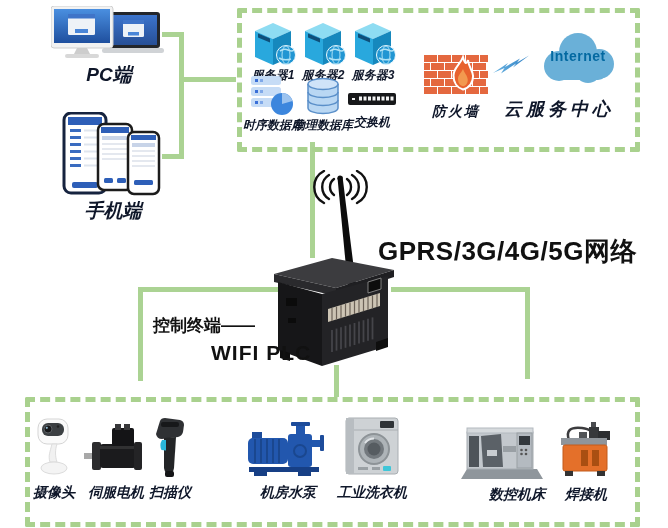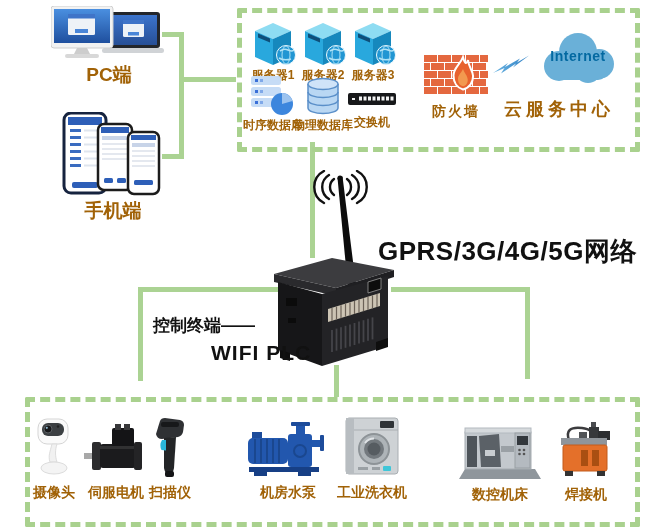--- a/index.html
+++ b/index.html
@@ -4,21 +4,21 @@
 <style>
   html,body{margin:0;padding:0;background:#fff;}
   .canvas{
     position:relative;width:668px;height:528px;background:#fff;overflow:hidden;
     font-family:"Liberation Sans","DejaVu Sans",sans-serif;color:#111;
   }
   .line{position:absolute;background:#abd393;}
   .dashed-box{position:absolute;border:5px dashed #a9d18e;border-radius:2px;background:transparent;}
   .node{position:absolute;display:flex;flex-direction:column;align-items:center;}
   .node svg{display:block;}
-  .lbl{font-weight:bold;color:#a16207;white-space:nowrap;line-height:1.15;text-align:center;}
+  .lbl{font-weight:bold;color:#0f172a;white-space:nowrap;line-height:1.15;text-align:center;font-style:italic;}
   .lbl-lg{font-size:19px;margin-top:4px;}
   .lbl-sm{font-size:12px;margin-top:3px;}
   .lbl-md{font-size:14px;margin-top:6px;}
   .abs{position:absolute;}
   .fw-lbl{font-size:14px;font-weight:bold;letter-spacing:2px;}
   .cloud-title{font-size:18px;font-weight:bold;letter-spacing:4px;}
   .net-lbl{font-size:26px;font-weight:bold;letter-spacing:0.5px;white-space:nowrap;}
   .ctrl-lbl{font-size:17px;font-weight:bold;white-space:nowrap;}
   .ctrl-sub{font-size:21px;font-weight:600;letter-spacing:1px;white-space:nowrap;}
   .internet-word{position:absolute;color:#0369a1;font-size:14px;font-weight:bold;text-align:center;letter-spacing:0.5px;}
@@ -380,21 +380,21 @@
       <circle cx="30" cy="33" r="10" fill="#73797e"></circle>
       <circle cx="30" cy="33" r="6.5" fill="#565c61"></circle>
       <path d="M21,27 A11,11 0 0 1 30,22.5" stroke="#dfe3e6" stroke-width="2" fill="none"></path>
       <rect x="14" y="51" width="10" height="3" fill="#9aa0a4"></rect>
         <rect x="28" y="51" width="8" height="3" fill="#9aa0a4"></rect>
       <rect x="39" y="50" width="8" height="5" rx="1" fill="#3fc6d8"></rect>
     </svg>
     <div class="lbl lbl-md">工业洗衣机</div>
   </div>
 
-  <div class="node" style="left:455px;top:424px;width:90px;">
+  <div class="node" style="left:455px;top:424px;width:90px;align-items:flex-end;">
     <svg width="86" height="56" viewBox="0 0 86 56">
       <polygon points="8,45 78,45 84,55 2,55" fill="#8f969c"></polygon>
       <rect x="8" y="8" width="66" height="37" fill="#c3c8cd" stroke="#a6acb1"></rect>
       <rect x="8" y="4" width="66" height="5" fill="#d6dadd" stroke="#b4bac0"></rect>
       <rect x="10" y="12" width="10" height="31" fill="#4e545a"></rect>
       <polygon points="22,12 42,10 44,43 24,43" fill="#5b6167"></polygon>
       <rect x="28" y="26" width="10" height="6" fill="#c9cdd1"></rect>
       <rect x="44" y="22" width="13" height="6" fill="#9aa0a5"></rect>
       <rect x="58" y="9" width="15" height="35" fill="#b4bac0" stroke="#999FA4"></rect>
       <rect x="60" y="12" width="11" height="9" fill="#33383d"></rect>

